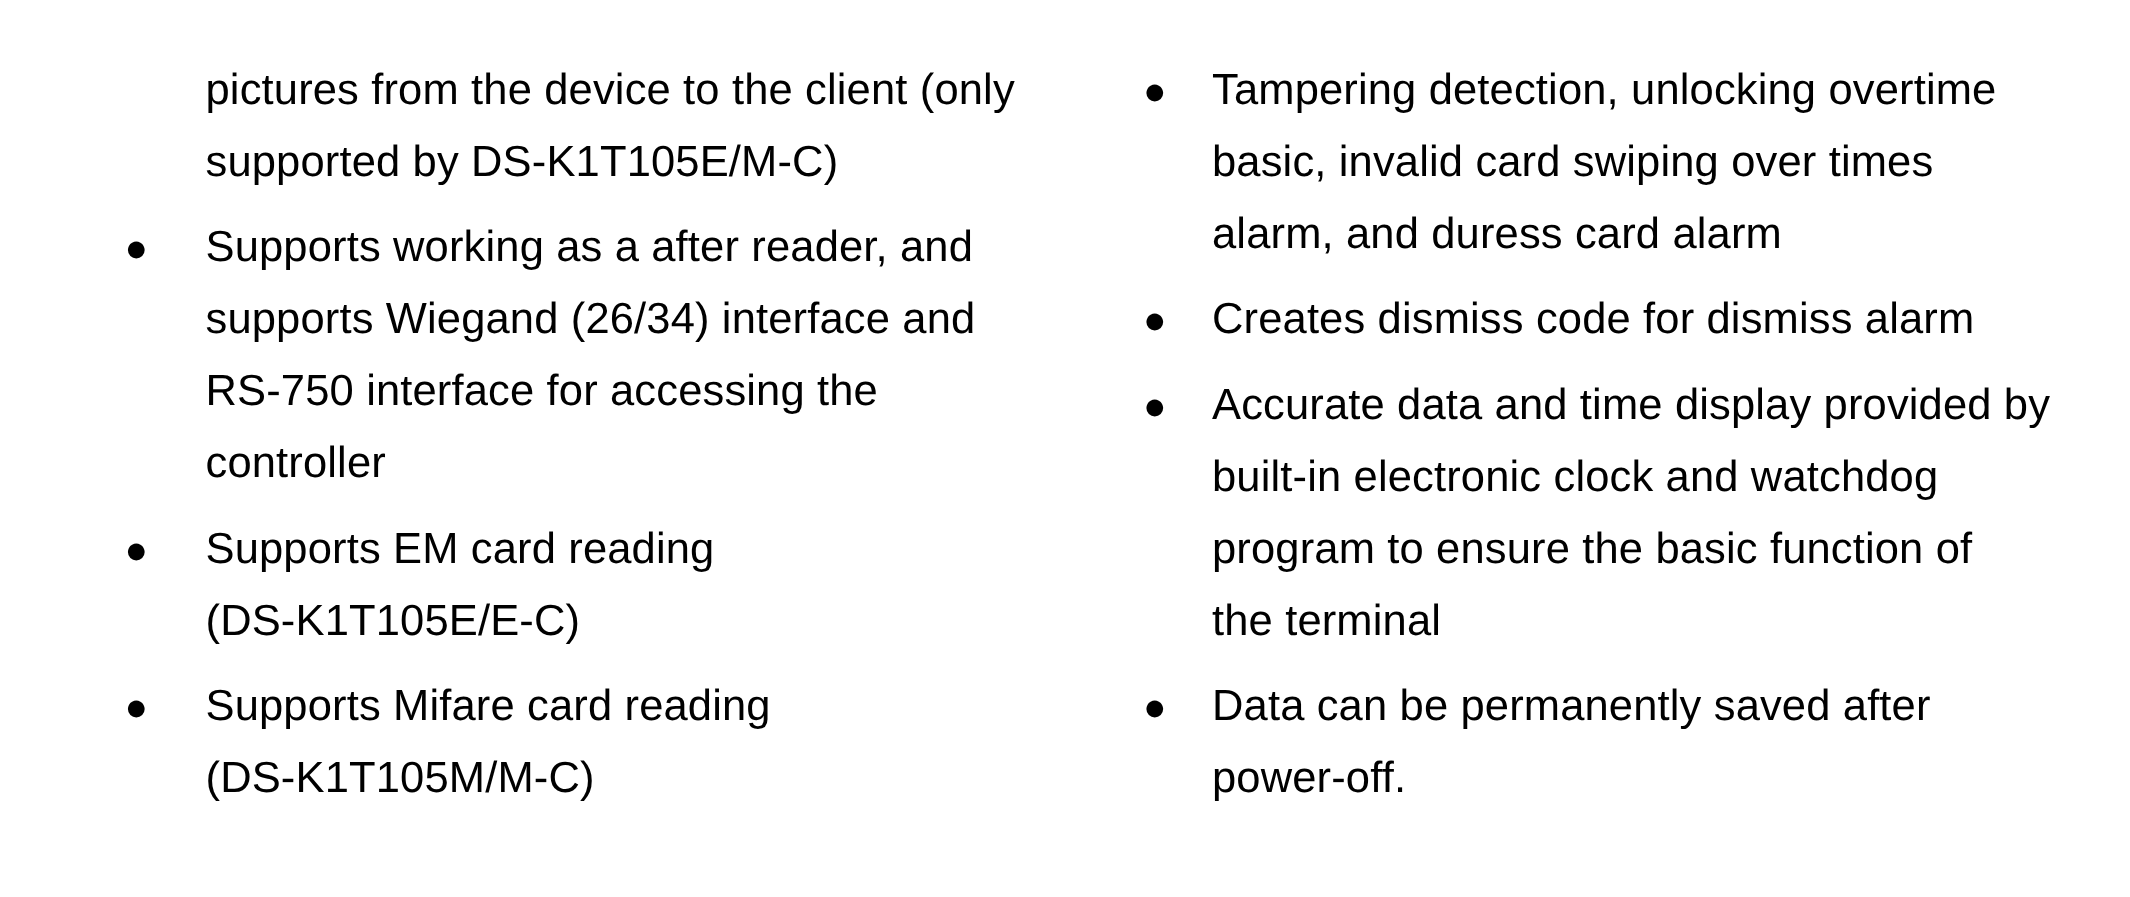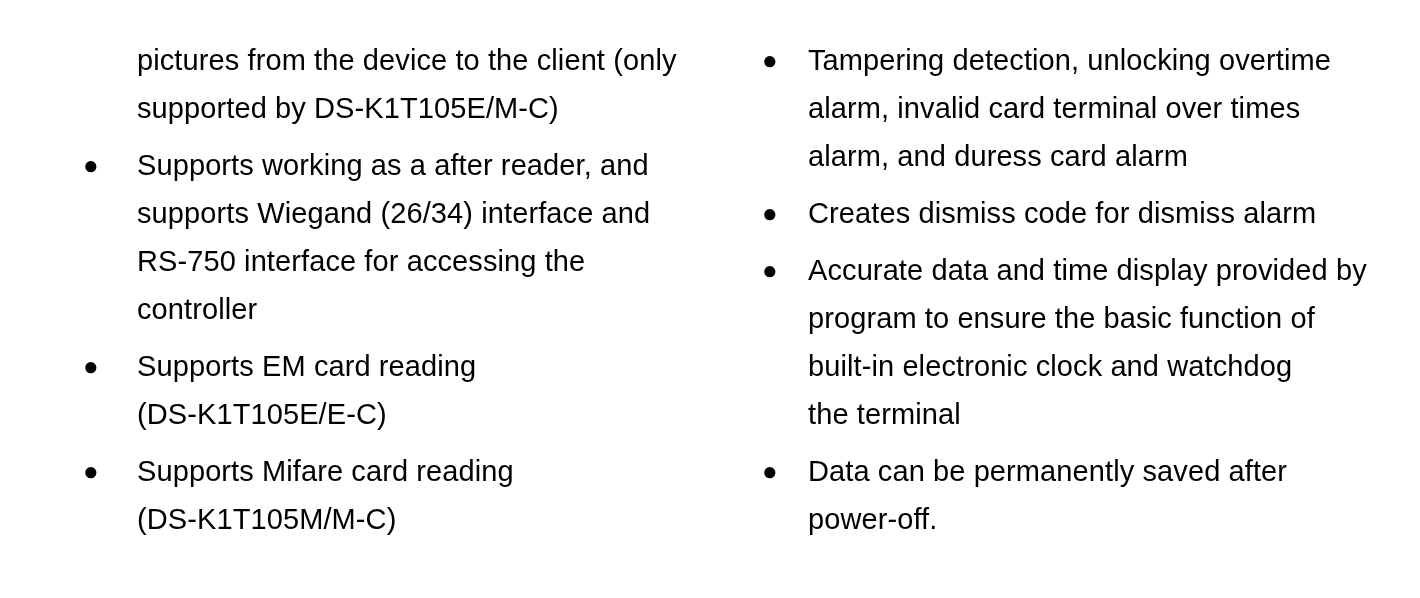--- a/index.html
+++ b/index.html
@@ -88,38 +88,38 @@
     </div>
 
   </div>
 
   <div class="col col-right">
 
     <div class="item">
       <span class="bullet-cell">●</span>
       <div class="lines">
         <div class="line">Tampering detection, unlocking overtime</div>
-        <div class="line">alarm, invalid card terminal over times</div>
+        <div class="line">basic, invalid card swiping over times</div>
         <div class="line">alarm, and duress card alarm</div>
       </div>
     </div>
 
     <div class="item">
       <span class="bullet-cell">●</span>
       <div class="lines">
         <div class="line">Creates dismiss code for dismiss alarm</div>
       </div>
     </div>
 
     <div class="item">
       <span class="bullet-cell">●</span>
       <div class="lines">
         <div class="line">Accurate data and time display provided by</div>
+        <div class="line">built-in electronic clock and watchdog</div>
         <div class="line">program to ensure the basic function of</div>
-        <div class="line">built-in electronic clock and watchdog</div>
         <div class="line">the terminal</div>
       </div>
     </div>
 
     <div class="item">
       <span class="bullet-cell">●</span>
       <div class="lines">
         <div class="line">Data can be permanently saved after</div>
         <div class="line">power-off.</div>
       </div>

